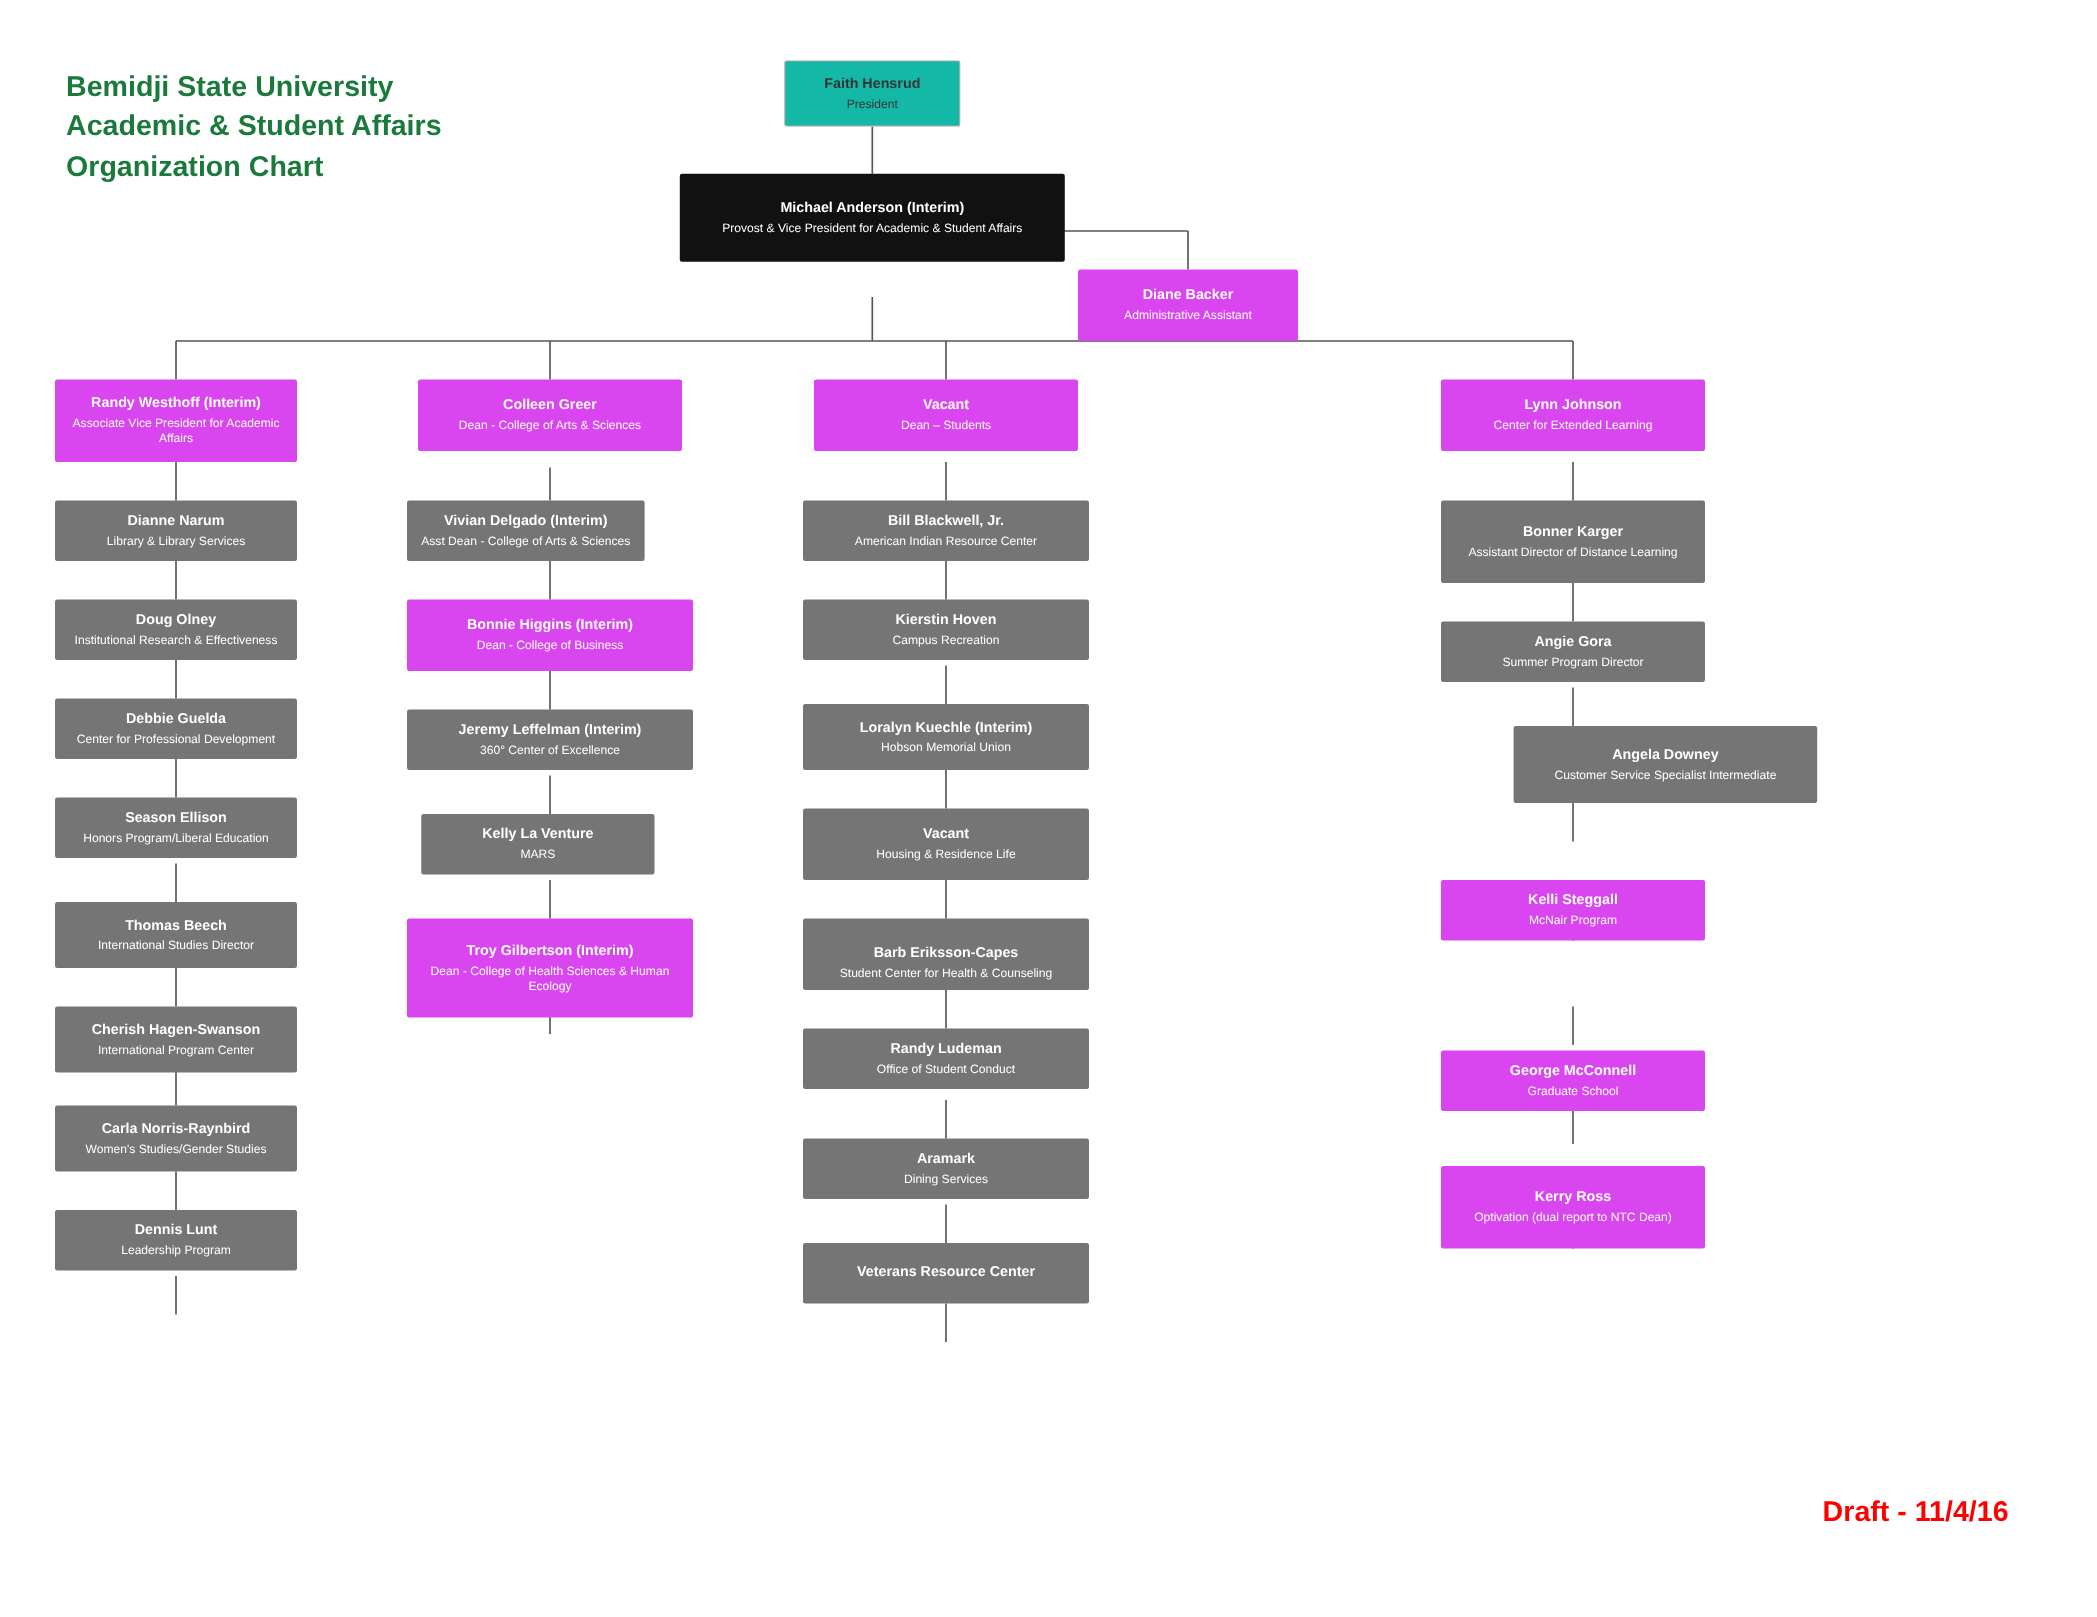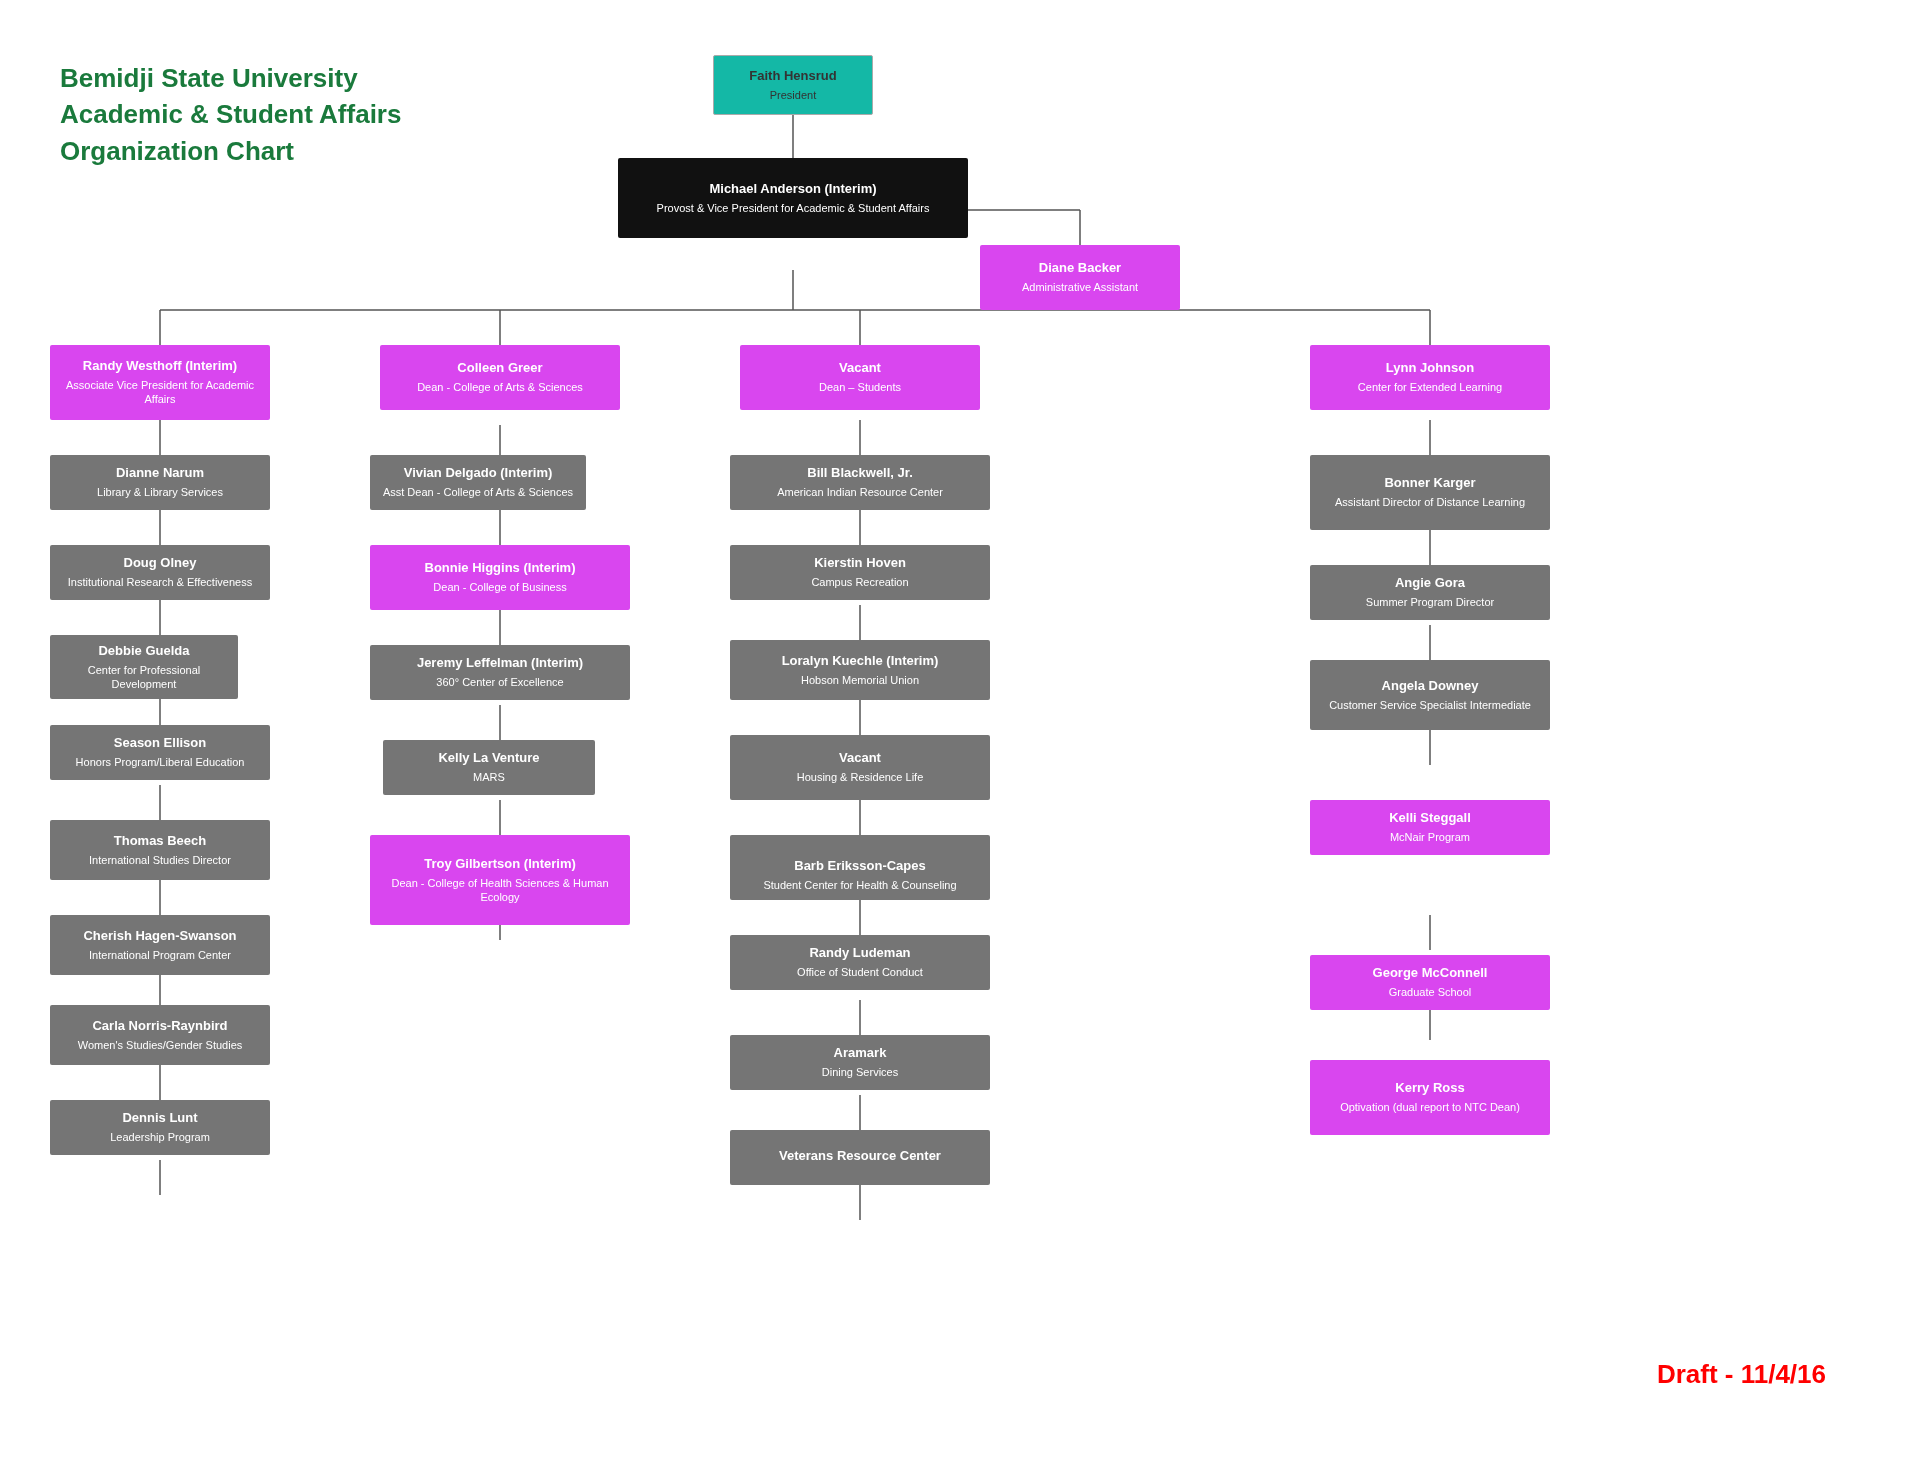--- a/index.html
+++ b/index.html
@@ -235,36 +235,36 @@
   <div class="box box-gray" style="left: 730px; top: 545px; width: 260px; min-height: 55px;">
     <div class="box-title">Kierstin Hoven</div>
     <div class="box-subtitle">Campus Recreation</div>
   </div>
 
   <div class="box box-gray" style="left: 1310px; top: 565px; width: 240px; min-height: 55px;">
     <div class="box-title">Angie Gora</div>
     <div class="box-subtitle">Summer Program Director</div>
   </div>
 
-  <div class="box box-gray" style="left: 50px; top: 635px; width: 188px; min-height: 55px;">
+  <div class="box box-gray" style="left: 50px; top: 635px; width: 220px; min-height: 55px;">
     <div class="box-title">Debbie Guelda</div>
     <div class="box-subtitle">Center for Professional Development</div>
   </div>
 
   <div class="box box-gray" style="left: 370px; top: 645px; width: 260px; min-height: 55px;">
     <div class="box-title">Jeremy Leffelman (Interim)</div>
     <div class="box-subtitle">360° Center of Excellence</div>
   </div>
 
   <div class="box box-gray" style="left: 730px; top: 640px; width: 260px; min-height: 60px;">
     <div class="box-title">Loralyn Kuechle (Interim)</div>
     <div class="box-subtitle">Hobson Memorial Union</div>
   </div>
 
-  <div class="box box-gray" style="left: 1310px; top: 660px; width: 240px; min-height: 70px;">
+  <div class="box box-gray" style="left: 1376px; top: 660px; width: 276px; min-height: 70px;">
     <div class="box-title">Angela Downey</div>
     <div class="box-subtitle">Customer Service Specialist Intermediate</div>
   </div>
 
   <div class="box box-gray" style="left: 50px; top: 725px; width: 220px; min-height: 55px;">
     <div class="box-title">Season Ellison</div>
     <div class="box-subtitle">Honors Program/Liberal Education</div>
   </div>
 
   <div class="box box-gray" style="left: 383px; top: 740px; width: 212px; min-height: 55px;">

